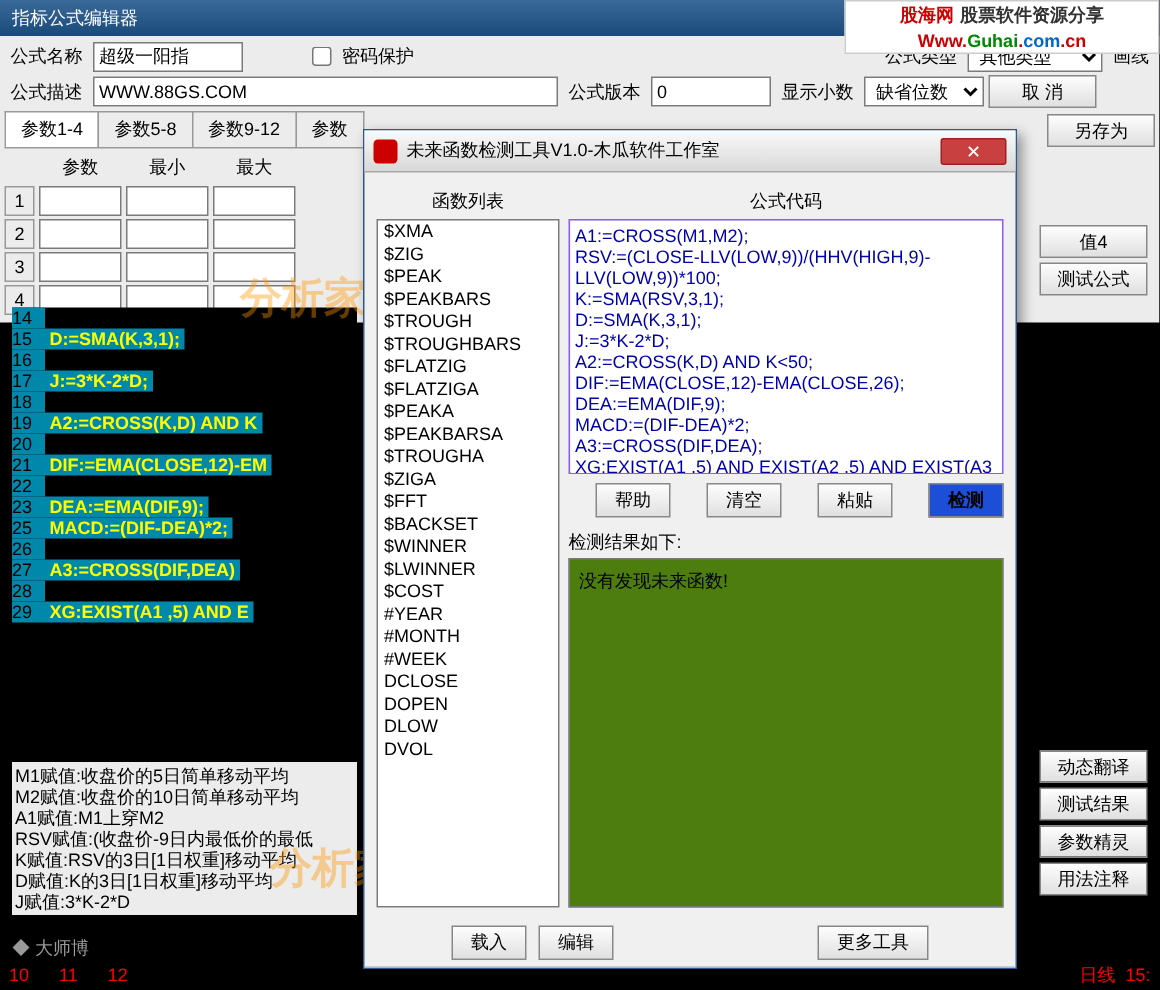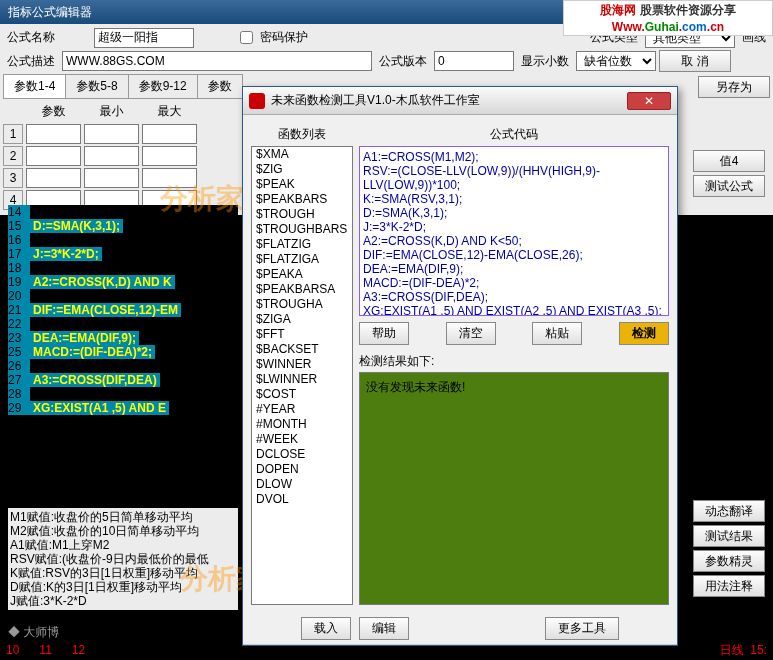--- a/index.html
+++ b/index.html
@@ -42,48 +42,48 @@
 .banner-l2 .g { color: #080; }
 .banner-l2 .c { color: #06c; }
 
 
 .dialog { position: absolute; top: 86px; left: 242px; width: 436px; height: 560px; background: #f0f0f0; border: 1px solid #2a5a8a; box-shadow: 3px 3px 8px rgba(0,0,0,0.4); z-index: 10; }
 .dlg-title { background: linear-gradient(#fafafa, #d8d8d8); height: 28px; display: flex; align-items: center; padding: 0 6px; border-bottom: 1px solid #aaa; }
 .dlg-title-icon { width: 16px; height: 16px; background: #c00; border-radius: 3px; margin-right: 6px; }
 .dlg-title-text { flex: 1; }
 .dlg-close { background: #c94040; color: #fff; width: 44px; height: 18px; text-align: center; line-height: 16px; border-radius: 2px; border: 1px solid #a02020; cursor: pointer; }
 .dlg-body { padding: 8px; display: flex; gap: 6px; height: calc(100% - 60px); }
-.dlg-left { width: 102px; display: flex; flex-direction: column; }
+.dlg-left { width: 122px; display: flex; flex-direction: column; }
 .dlg-right { flex: 1; display: flex; flex-direction: column; }
 .group-label { text-align: center; padding: 3px; }
 .listbox { border: 1px solid #7a7a7a; background: #fff; flex: 1; overflow: auto; }
 .listbox-item { padding: 0 4px; line-height: 15px; cursor: pointer; font-size: 12px; }
 .formula-box { border: 1px solid #8b5cf6; background: #fff; height: 170px; padding: 3px; font-size: 12px; line-height: 14px; color: #0000aa; overflow: auto; }
-.btn-row { display: flex; gap: 12px; justify-content: space-between; padding: 6px 0; }
+.btn-row { display: flex; gap: 24px; justify-content: flex-end; padding: 6px 0; }
 .btn-sm { border: 1px solid #888; background: linear-gradient(#fdfdfd, #e0e0e0); padding: 2px 12px; cursor: pointer; }
-.btn-red { background: #eab308; color: #000; font-weight: bold; }
+.btn-red { background: #1d4ed8; color: #000; font-weight: bold; }
 .result-label { padding: 2px 0; }
 .result-box { border: 1px solid #7a7a7a; background: #4d7c0f; flex: 1; padding: 6px; }
 .dlg-footer { text-align: center; padding: 4px; border-top: 1px solid #ccc; }
 .bottom-btns { display: flex; gap: 8px; justify-content: center; padding: 4px; }
 
 .status-bar { position: absolute; bottom: 0; left: 0; width: 100%; height: 20px; background: #000; color: #f00; display: flex; align-items: center; font-size: 12px; padding: 0 6px; gap: 20px; }
 .status-right { position: absolute; right: 6px; color: #f00; }
 .status-sub { position: absolute; bottom: 20px; left: 0; width: 100%; height: 16px; background: #000; color: #999; padding: 0 8px; font-size: 11px; }
 </style>
 </head>
 <body>
 
 <div class="editor-window">
   <div class="editor-title">指标公式编辑器</div>
   <div class="editor-body">
 
     <div class="form-row">
       <span class="lbl">公式名称</span>
-      <input class="input-box" style="width: 100px; margin-left: 32px;" value="超级一阳指">
+      <input class="input-box" style="width: 100px;" value="超级一阳指">
       <span style="width:40px"></span>
       <input type="checkbox" style="">
       <span class="lbl">密码保护</span>
       <span style="flex:1"></span>
       <span class="lbl">公式类型</span>
       <select class="dropdown" style="width:90px"><option>其他类型</option></select>
       <span class="lbl">画线</span>
     </div>
 
     <div class="form-row">

